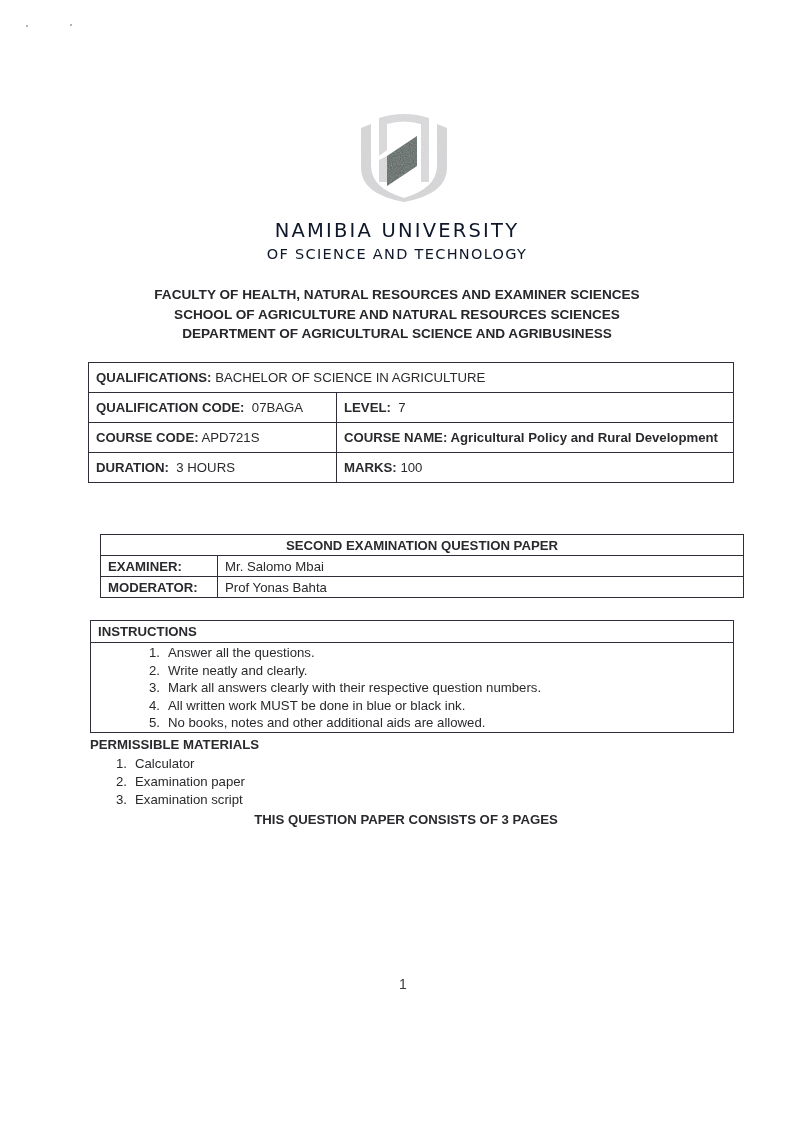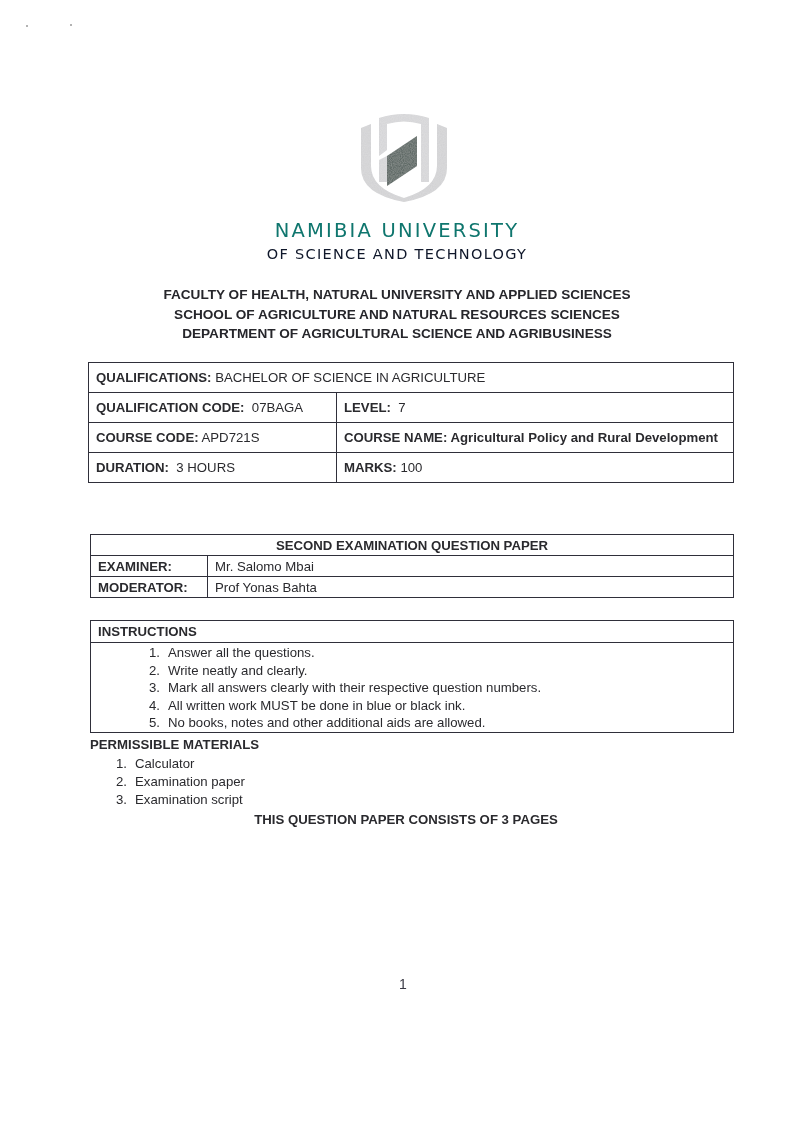--- a/index.html
+++ b/index.html
@@ -4,36 +4,36 @@
 <style>
   html, body { margin: 0; padding: 0; background: #ffffff; }
   body { width: 794px; height: 1122px; position: relative; overflow: hidden;
          font-family: "Liberation Sans", "DejaVu Sans", sans-serif; color: #2a2a2e; }
   .abs { position: absolute; }
   .specks { left: 24px; top: 24px; width: 60px; height: 8px; }
   .speck { position: absolute; width: 2px; height: 2px; background: #9a9a9a; border-radius: 1px; }
 
   .logo { left: 357px; top: 110px; width: 94px; height: 92px; }
   .uni-name { left: 0; width: 794px; top: 219px; text-align: center; font-size: 19.5px;
-              letter-spacing: 2.2px; color: #0f766e; font-family: "DejaVu Sans", sans-serif; }
+              letter-spacing: 2.2px; color: #0f172a; font-family: "DejaVu Sans", sans-serif; }
   .uni-sub { left: 0; width: 794px; top: 246px; text-align: center; font-size: 14.5px;
              letter-spacing: 1.3px; color: #0f172a; font-family: "DejaVu Sans", sans-serif; }
 
   .heads { left: 0; width: 794px; top: 285px; text-align: center; font-weight: bold;
            font-size: 13.6px; line-height: 19.5px; color: #26262b; }
 
   table { border-collapse: collapse; border-radius: 6px; }
   td { border: 1.3px solid #2f2f3a; font-size: 13.2px; padding: 0 7px; vertical-align: middle; color: #2a2a2e; }
   b { font-weight: bold; }
 
   .t1 { left: 88px; top: 362px; width: 646px; }
   .t1 td { height: 29px; }
   .t1 td.c1 { width: 233px; }
 
-  .t2 { left: 90px; top: 534px; width: 644px; }
+  .t2 { left: 100px; top: 534px; width: 644px; }
   .t2 td { height: 20px; }
   .t2 td.k { width: 102px; font-weight: bold; }
   .t2 td.hd { text-align: center; font-weight: bold; }
 
   .t3 { left: 90px; top: 620px; width: 644px; border: 1.3px solid #2f2f3a; box-sizing: border-box; }
   .t3 .hdr { height: 21px; line-height: 21px; padding-left: 7px; font-weight: bold; font-size: 13.2px;
              border-bottom: 1.3px solid #2f2f3a; }
   .t3 ol { margin: 0; padding: 1px 0 0 0; list-style: none; }
   .t3 li { font-size: 13.2px; line-height: 17.6px; padding-left: 45px; }
   .num { display: inline-block; width: 24px; text-align: right; margin-right: 8px; }
@@ -76,21 +76,21 @@
 
       <path d="M30 46 L60 26 L60 56 L30 76 Z" fill="#3e4f49"></path>
     </g>
   </svg>
 </div>
 
 <div class="abs uni-name">NAMIBIA UNIVERSITY</div>
 <div class="abs uni-sub">OF SCIENCE AND TECHNOLOGY</div>
 
 <div class="abs heads">
-  <div>FACULTY OF HEALTH, NATURAL UNIVERSITY AND APPLIED SCIENCES</div>
+  <div>FACULTY OF HEALTH, NATURAL RESOURCES AND EXAMINER SCIENCES</div>
   <div>SCHOOL OF AGRICULTURE AND NATURAL RESOURCES SCIENCES</div>
   <div>DEPARTMENT OF AGRICULTURAL SCIENCE AND AGRIBUSINESS</div>
 </div>
 
 <table class="abs t1">
   <tbody>
       <tr>
     <td colspan="2">
       <b>QUALIFICATIONS:</b><span style="white-space:pre"> BACHELOR OF SCIENCE IN AGRICULTURE</span>
     </td>

